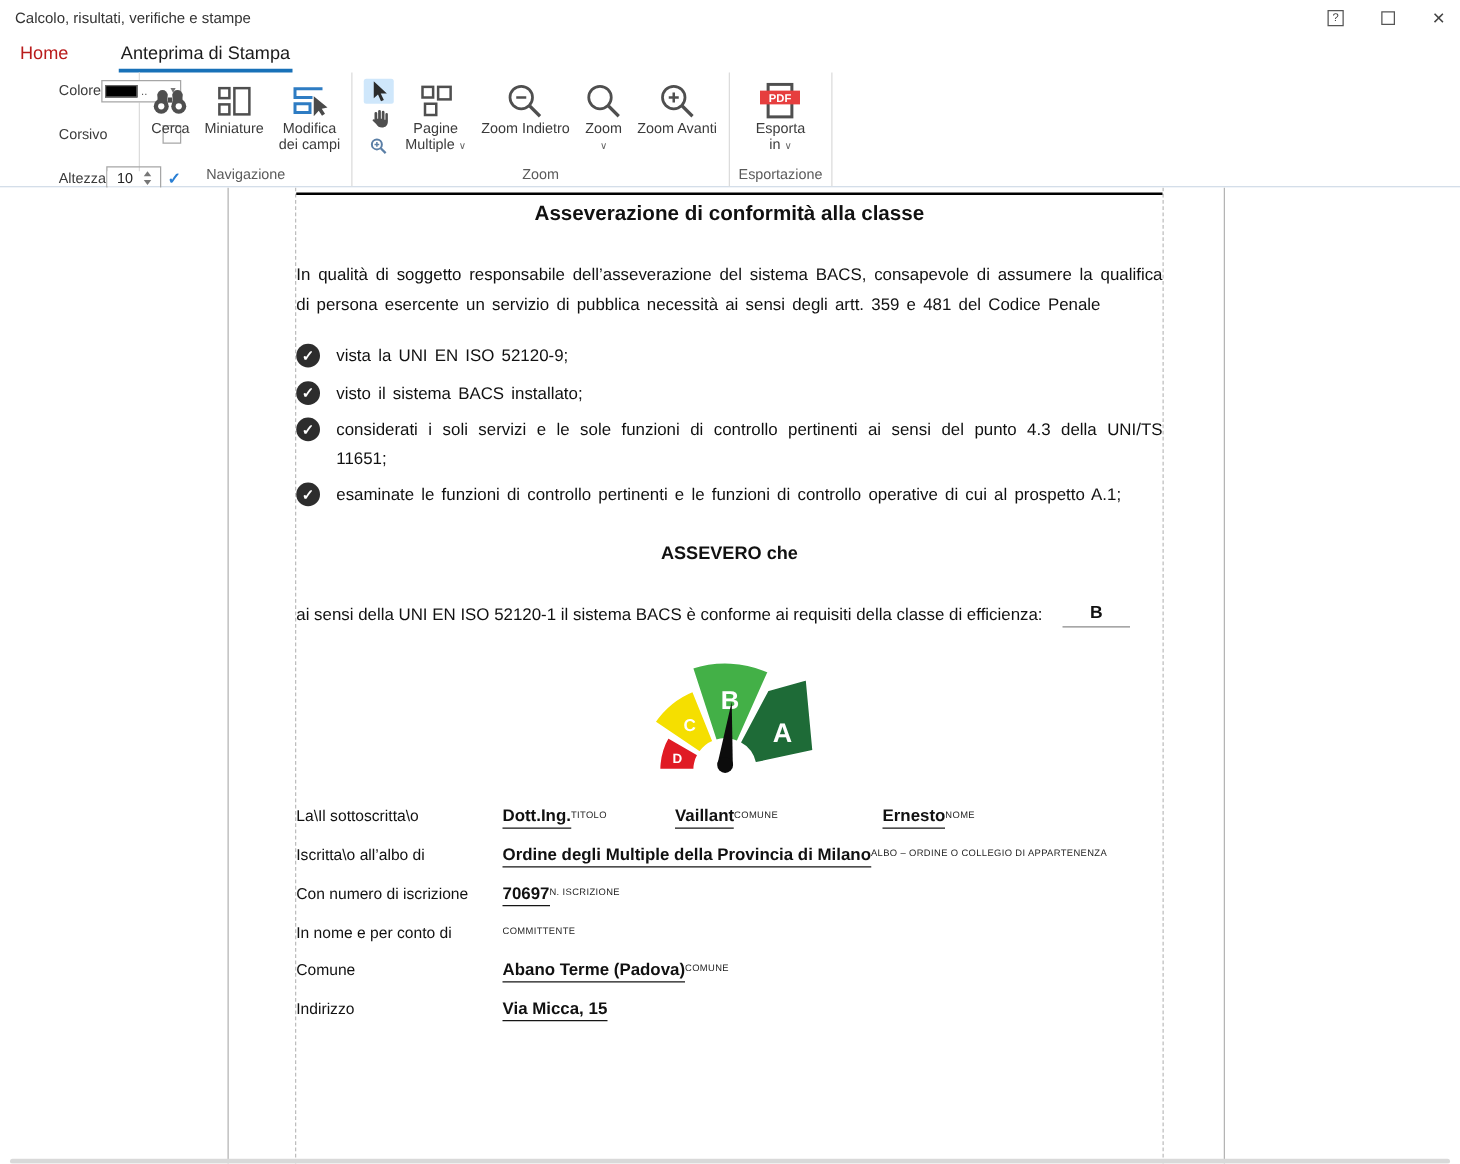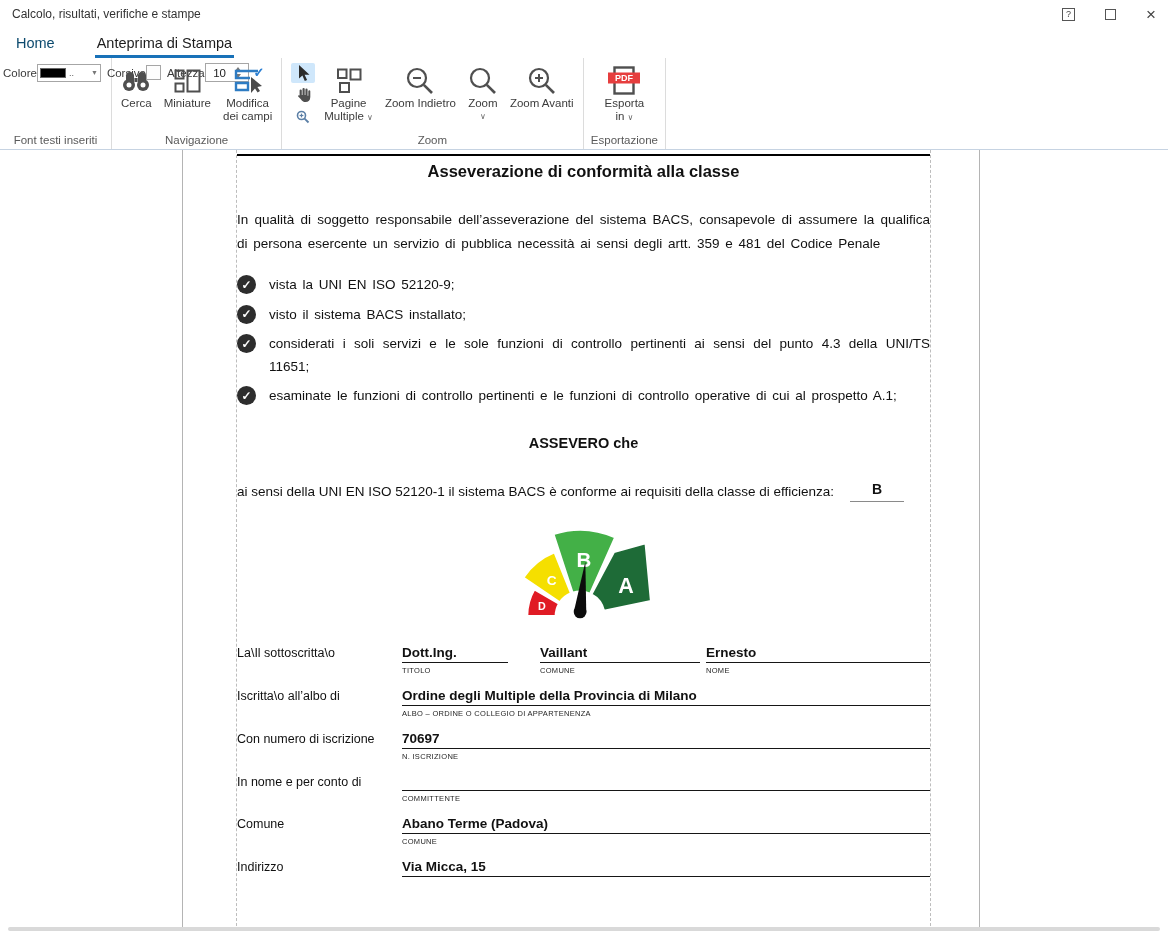--- a/index.html
+++ b/index.html
@@ -10,32 +10,32 @@
   .titlebar { height:28px; display:flex; align-items:center; padding:0 12px; }
   .titlebar .title { font-size:12px; color:#333; }
   .win-controls { margin-left:auto; display:flex; align-items:center; gap:30px; }
   .help-box { width:13px; height:13px; border:1px solid #555; font-size:9px; color:#444;
     display:flex; align-items:center; justify-content:center; cursor:default; }
   .max-box { width:11px; height:11px; border:1.5px solid #555; }
   .close-x { font-size:17px; color:#444; line-height:13px; }
 
   
   .tabs { height:30px; display:flex; align-items:flex-end; gap:38px; padding-left:14px; }
-  .tab { font-size:14.5px; color:#0c4a6e; padding:4px 2px 7px; cursor:default; }
+  .tab { font-size:14.5px; color:#b91c1c; padding:4px 2px 7px; cursor:default; }
   .tab.active { color:#1c1c1c; padding-bottom:4px; border-bottom:3px solid #1871b8; }
 
   
   .ribbon { height:92px; display:flex; border-bottom:1px solid #c6d3e2; }
   .rgroup { display:flex; flex-direction:column; border-right:1px solid #dcdcdc; padding:2px 3px 0; }
   .rgroup-content { flex:1; display:flex; align-items:flex-start; }
   .rgroup-label { text-align:center; font-size:11.5px; color:#5a5a5a; padding:1px 4px 3px; }
 
   
   .g1 { width:112px; }
-  .g1rows { display:flex; gap:6px; width:104px; padding-top:3px; }
+  .g1rows { display:flex; flex-direction:column; gap:16px; width:104px; padding-top:3px;margin-left:44px; }
   .g1row { display:flex; align-items:center; justify-content:space-between; height:19px;
     font-size:11.5px; color:#3b3b3b; }
   .combo { width:64px; height:18px; border:1px solid #a6a6a6; background:#fff; display:flex;
     align-items:center; padding:0 2px; }
   .swatch { width:26px; height:10px; background:#000; border:1px solid #666; }
   .combo .dots { font-size:9px; color:#555; margin-left:3px; }
   .combo .caret { margin-left:auto; font-size:7px; color:#777; }
   .checkbox { width:15px; height:15px; border:1px solid #a6a6a6; background:#fdfdfd; }
   .spinwrap { display:flex; align-items:center; gap:5px; }
   .spin { width:44px; height:19px; border:1px solid #a6a6a6; display:flex; align-items:center; }
@@ -84,21 +84,21 @@
   .assevero { text-align:center; font-weight:bold; font-size:14.5px; margin-top:27px; }
   .class-line { margin-top:31px; display:flex; align-items:center; font-size:13.5px; }
   .class-value { margin-left:16px; width:54px; text-align:center; font-weight:bold; font-size:14px;
     border-bottom:1px solid #8a8a8a; padding-bottom:5px; line-height:14px; }
   .gauge-wrap { margin-top:12px; display:flex; justify-content:center; }
 
   .form { margin-top:22px; }
   .f-row { display:flex; margin-bottom:12px; }
   .f-label { width:165px; font-size:12.5px; padding-top:2px; }
   .f-fields { flex:1; display:flex; }
-  .f-field { display:flex; flex-direction:column; }
+  .f-field { display:flex; }
   .f-value { font-weight:bold; font-size:13.5px; min-height:18px; line-height:18px;
     border-bottom:1.5px solid #161616; white-space:nowrap; }
   .f-caption { font-size:7.5px; letter-spacing:0.3px; margin-top:3px; color:#1e1e1e; }
   .f-caption:empty { display:none; }
   .w-titolo { width:106px; margin-right:32px; }
   .w-cognome { width:160px; margin-right:6px; }
   .w-flex { flex:1; }
 </style>
 </head>
 <body>

